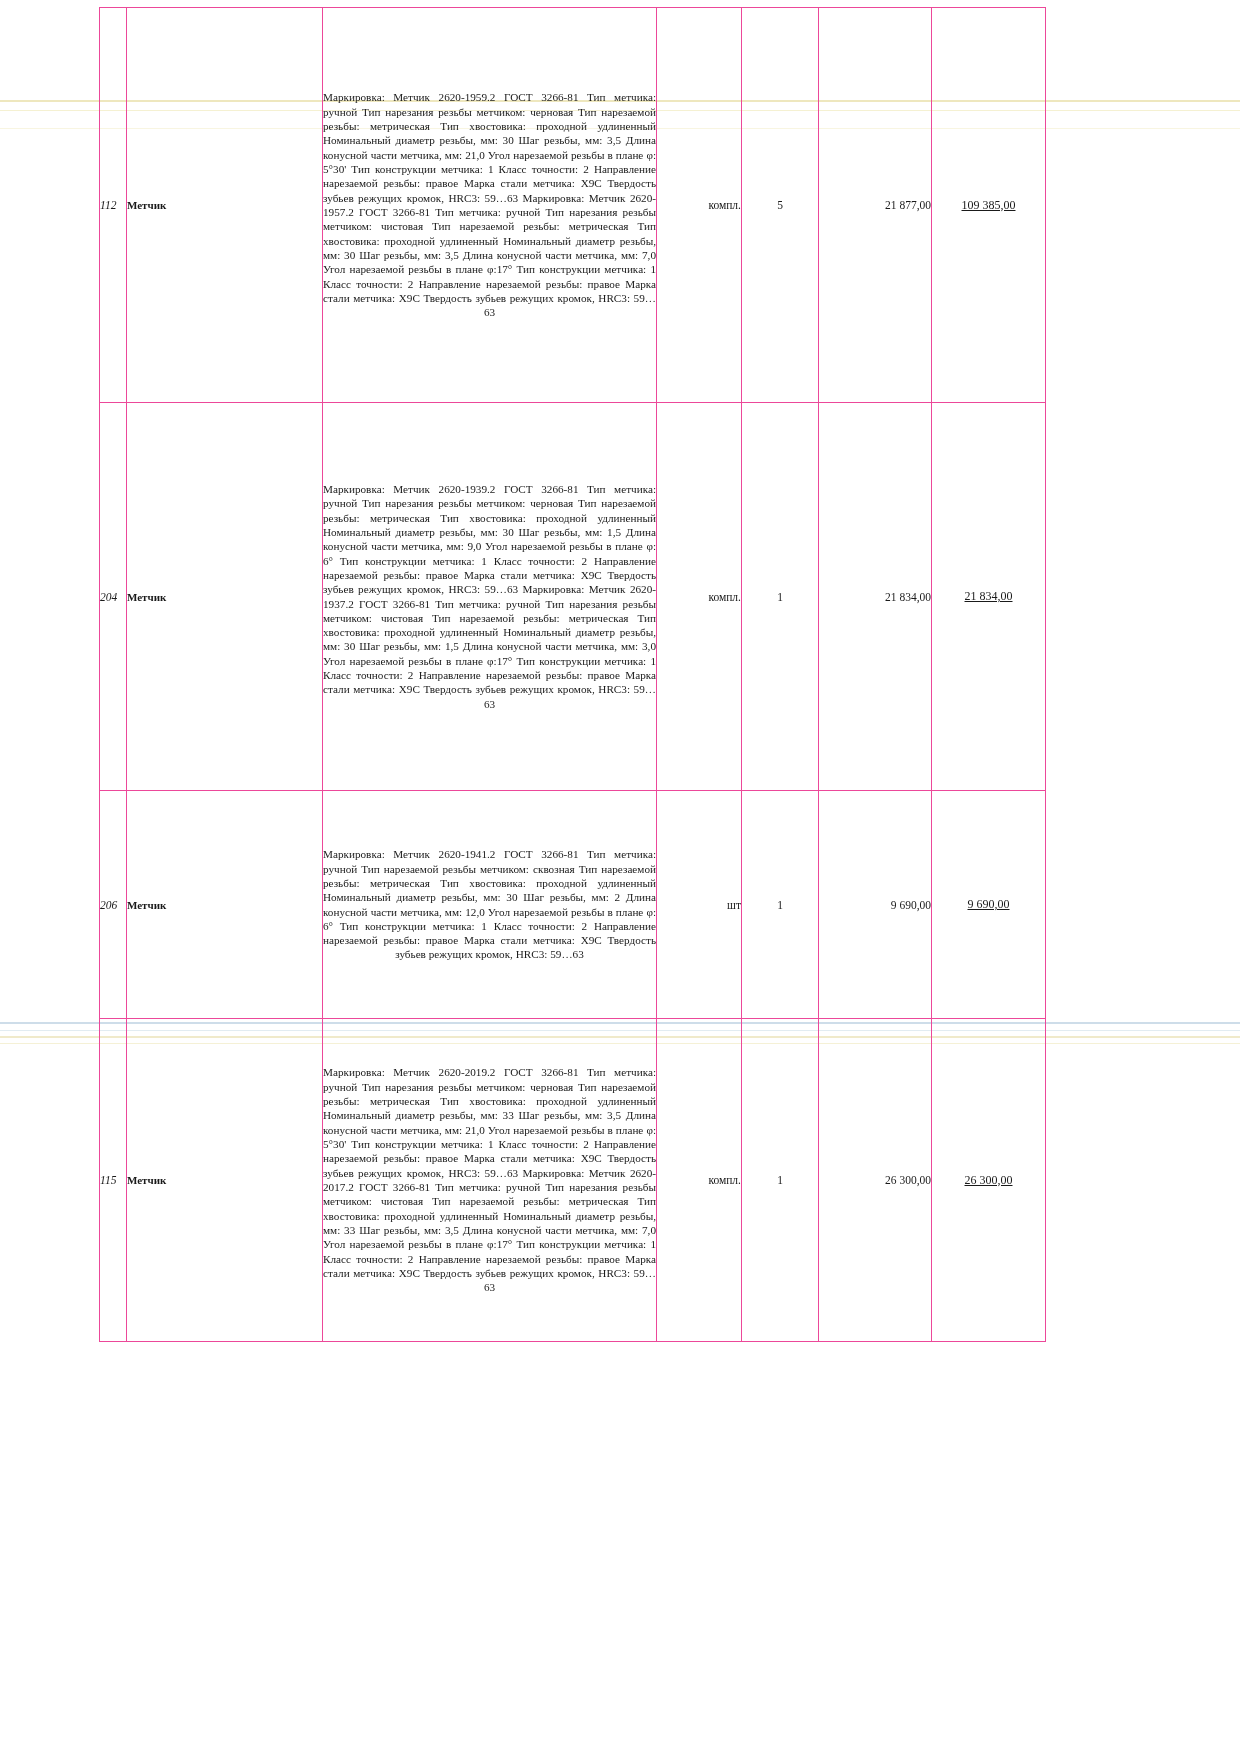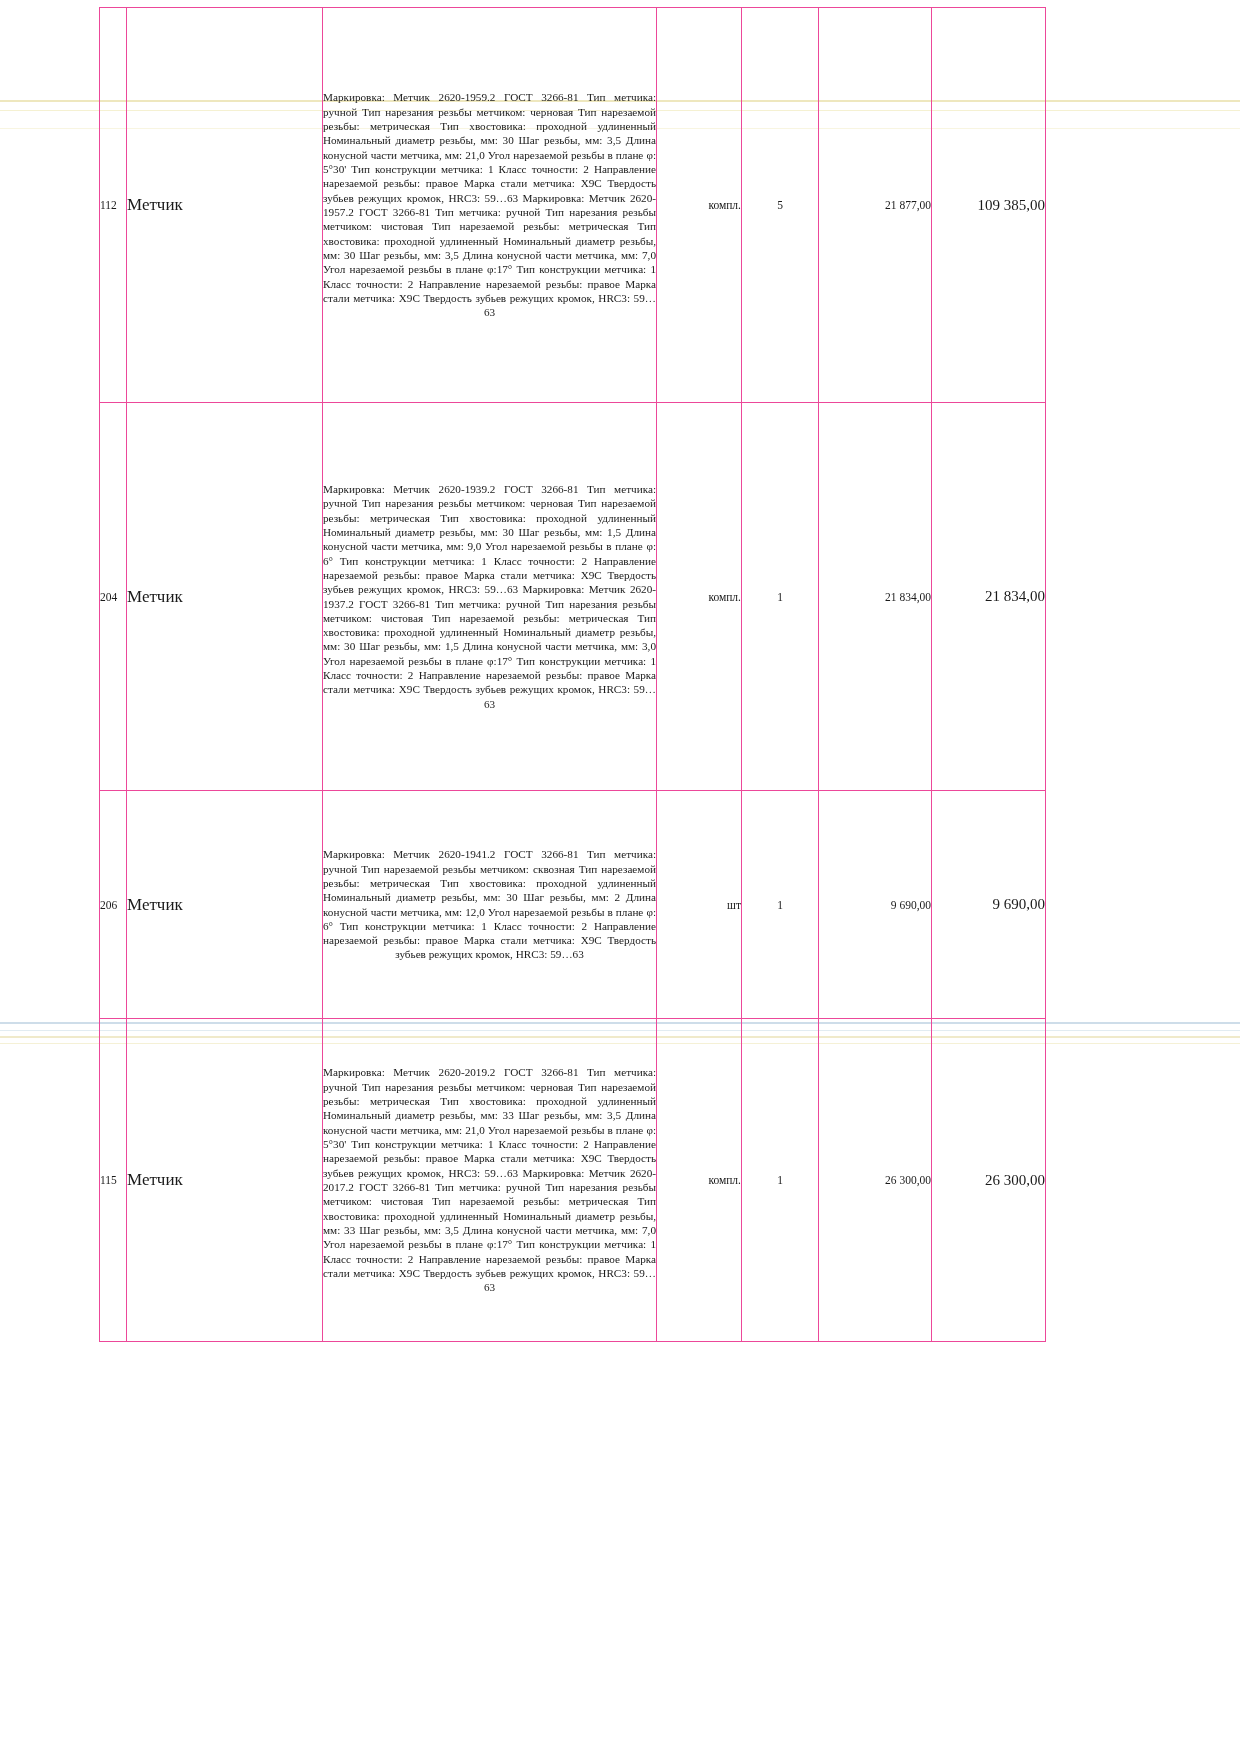--- a/index.html
+++ b/index.html
@@ -60,25 +60,27 @@
   col.c-unit  { width: 85px; }
   col.c-qty   { width: 77px; }
   col.c-price { width: 113px; }
   col.c-sum   { width: 114px; }
 
   td.num {
     font-size: 11.5px;
     text-align: left;
     padding-left: 3px;
     white-space: nowrap;
+    font-style: italic;
   }
   td.name {
-    font-size: 17px;
+    font-size: 11px;
     text-align: left;
     padding-left: 4px;
+    font-weight: bold;
   }
   td.desc {
     font-size: 11.2px;
     line-height: 1.28;
     text-align: center;
     padding: 6px 7px 7px 7px;
     text-align: justify;
     text-align-last: center;
     hyphens: auto;
   }
@@ -90,24 +92,25 @@
     font-size: 11.5px;
     text-align: center;
   }
   td.price {
     font-size: 11.5px;
     text-align: right;
     padding-right: 9px;
     white-space: nowrap;
   }
   td.sum {
-    font-size: 15px;
-    text-align: right;
+    font-size: 12px;
+    text-align: center;
     padding-right: 9px;
     white-space: nowrap;
+    text-decoration: underline;
   }
 </style>
 </head>
 <body>
 
 <div class="sheet">
 
   <div class="scan-line top-red"></div>
   <div class="scan-line y1"></div>
   <div class="scan-line y2"></div>

